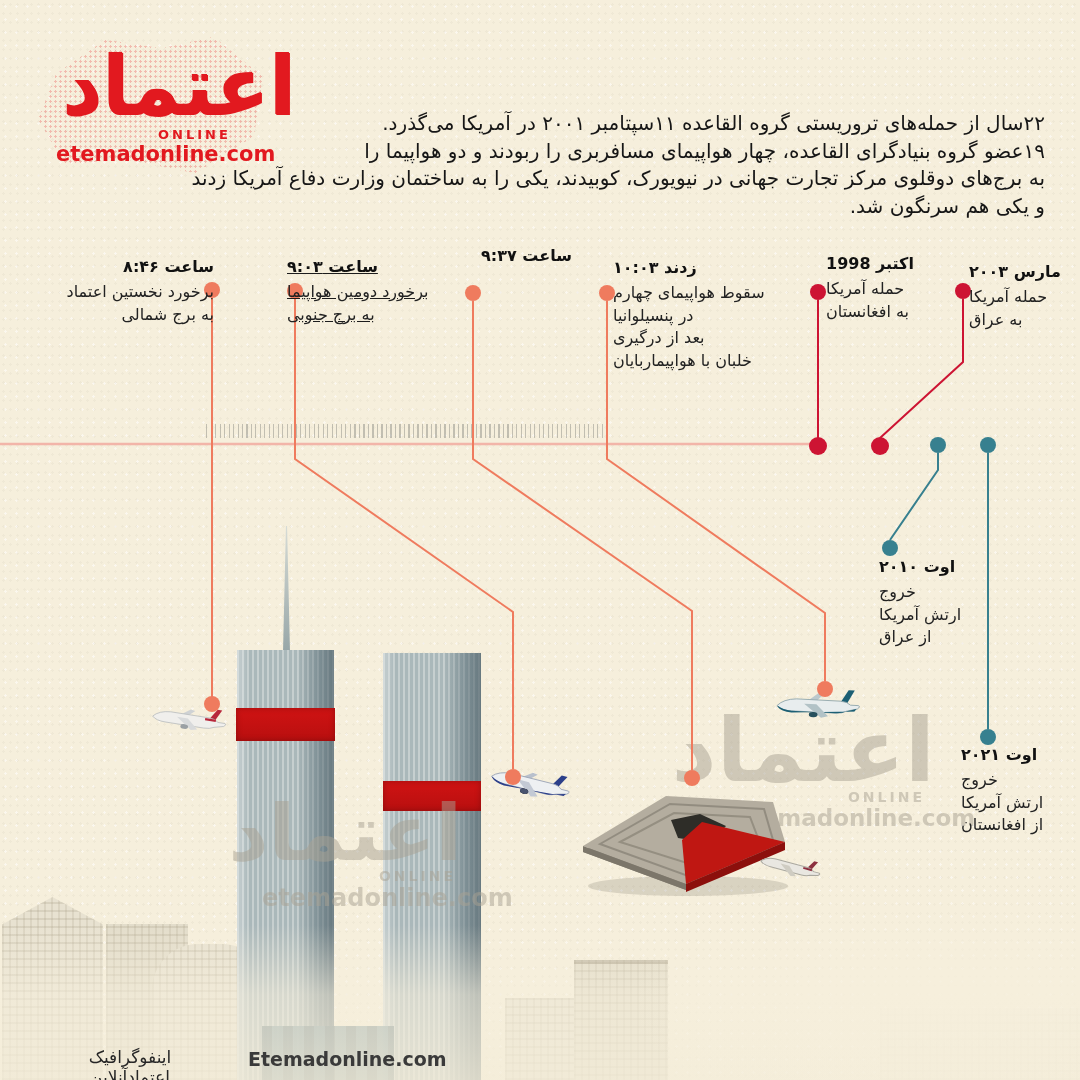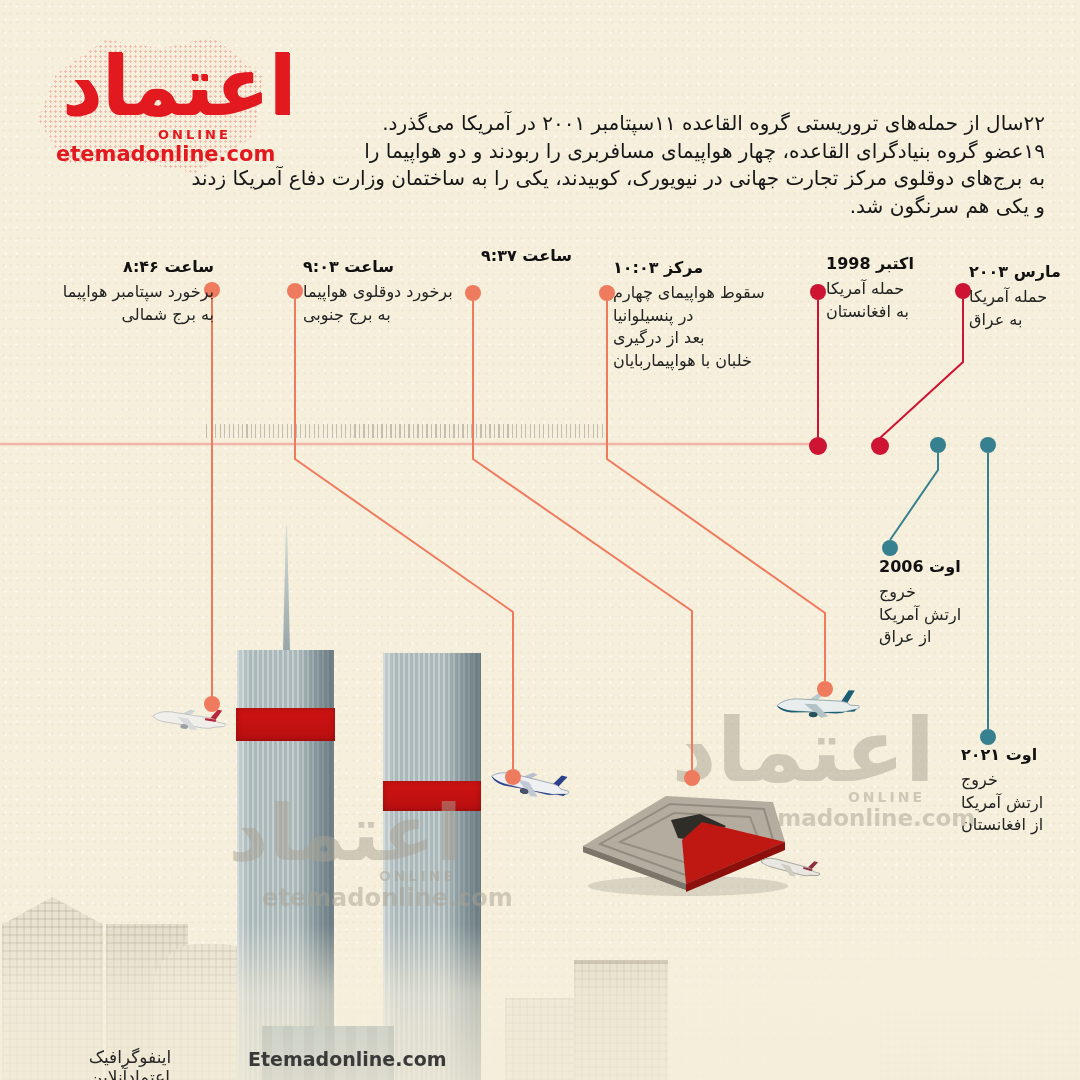--- a/index.html
+++ b/index.html
@@ -36,21 +36,21 @@
   #ticks{left:206px;top:424px;width:402px;height:14px;opacity:.5;
     background:repeating-linear-gradient(90deg,#8e8e86 0 1px,transparent 1px 4.5px);}
 
   
   .event{direction:rtl;color:#1c1c1c;}
   .event .ev-title{font-size:16px;font-weight:bold;margin-bottom:5px;white-space:nowrap;color:#111;}
   .event .ev-desc{font-size:16px;line-height:22.5px;white-space:pre-line;color:#222;}
   .ev-left{text-align:left;}
   .ev-right{text-align:right;}
   #event-1{left:56px;top:257px;width:158px;}
-  #event-2{left:303px;top:257px;width:170px;}
+  #event-2{left:287px;top:257px;width:170px;text-decoration:underline;}
   #event-3{left:481px;top:246px;width:140px;}
   #event-4{left:613px;top:258px;width:190px;}
   #event-5{left:826px;top:254px;width:120px;}
   #event-6{left:969px;top:262px;width:108px;}
   #event-7{left:879px;top:557px;width:110px;}
   #event-8{left:961px;top:745px;width:120px;}
 
   
   .tower{background:repeating-linear-gradient(90deg,#c6cfcf 0 2px,#aab8ba 2px 5px);}
   .tower .shade{position:absolute;inset:0;
@@ -221,50 +221,50 @@
     <circle cx="818" cy="446" r="9" fill="#cd1433"></circle>
     <circle cx="880" cy="446" r="9" fill="#cd1433"></circle>
     <circle cx="938" cy="445" r="8" fill="#37808f"></circle>
     <circle cx="988" cy="445" r="8" fill="#37808f"></circle>
     <circle cx="890" cy="548" r="8" fill="#37808f"></circle>
     <circle cx="988" cy="737" r="8" fill="#37808f"></circle>
   </svg>
 
   <div id="event-1" class="abs event ev-right">
     <div class="ev-title">ساعت ۸:۴۶</div>
-    <div class="ev-desc">برخورد سپتامبر هواپیما
+    <div class="ev-desc">برخورد نخستین اعتماد
 به برج شمالی</div>
   </div>
   <div id="event-2" class="abs event ev-left">
     <div class="ev-title">ساعت ۹:۰۳</div>
-    <div class="ev-desc">برخورد دوقلوی هواپیما
+    <div class="ev-desc">برخورد دومین هواپیما
 به برج جنوبی</div>
   </div>
   <div id="event-3" class="abs event ev-left">
     <div class="ev-title">ساعت ۹:۳۷</div>
   </div>
   <div id="event-4" class="abs event ev-left">
-    <div class="ev-title">مرکز ۱۰:۰۳</div>
+    <div class="ev-title">زدند ۱۰:۰۳</div>
     <div class="ev-desc">سقوط هواپیمای چهارم
 در پنسیلوانیا
 بعد از درگیری
 خلبان با هواپیماربایان</div>
   </div>
   <div id="event-5" class="abs event ev-left">
     <div class="ev-title">اکتبر 1998</div>
     <div class="ev-desc">حمله آمریکا
 به افغانستان</div>
   </div>
   <div id="event-6" class="abs event ev-left">
     <div class="ev-title">مارس ۲۰۰۳</div>
     <div class="ev-desc">حمله آمریکا
 به عراق</div>
   </div>
   <div id="event-7" class="abs event ev-left">
-    <div class="ev-title">اوت 2006</div>
+    <div class="ev-title">اوت ۲۰۱۰</div>
     <div class="ev-desc">خروج
 ارتش آمریکا
 از عراق</div>
   </div>
   <div id="event-8" class="abs event ev-left">
     <div class="ev-title">اوت ۲۰۲۱</div>
     <div class="ev-desc">خروج
 ارتش آمریکا
 از افغانستان</div>
   </div>

